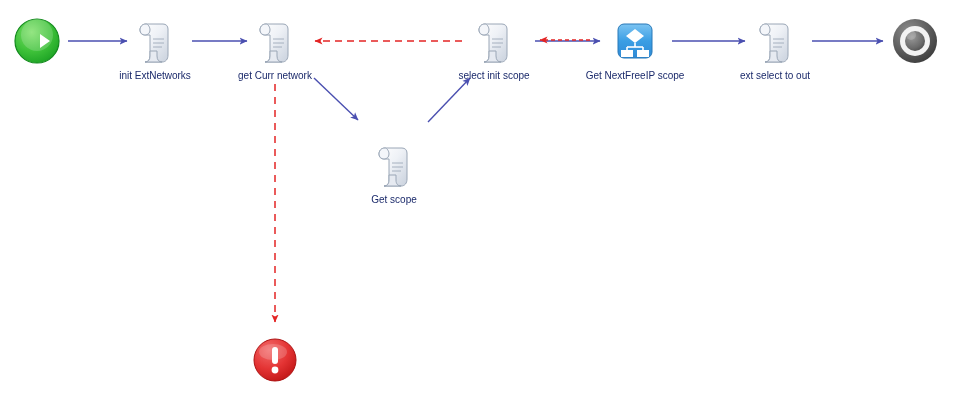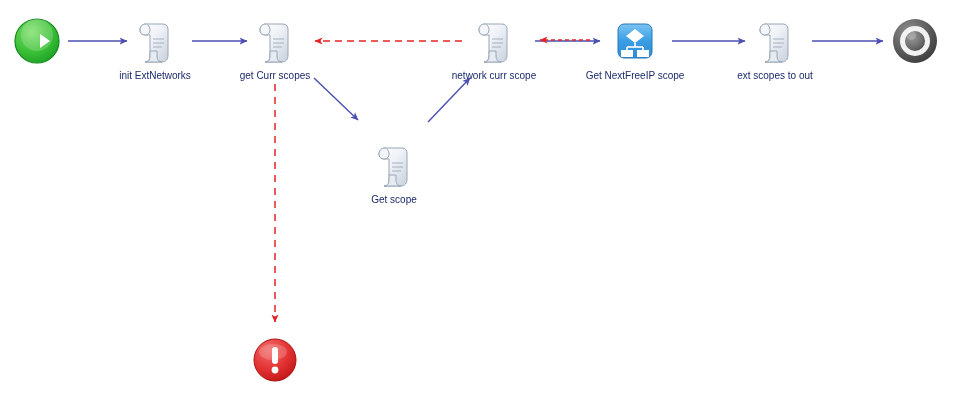--- a/index.html
+++ b/index.html
@@ -139,39 +139,39 @@
                  C39 11 37 9 34 9 Z" fill="url(#gScroll)" stroke="#9aa6b6" stroke-width="1"></path>
         <path d="M17 9 C13 9 11 12 11 15 C11 18 13 20 16 20 C19 20 21 18 21 15 C21 12 19 9 17 9 Z" fill="#f4f6fa" stroke="#9aa6b6" stroke-width="1"></path>
         <path d="M33 47 C30 47 28 45 28 41 L28 36 L21 36 L21 41 C21 45 19 47 16 47 Z" fill="#e6eaf1" stroke="#9aa6b6" stroke-width="1"></path>
         <g stroke="#9aa6b6" stroke-width="1" opacity="0.85">
           <line x1="24" y1="24" x2="35" y2="24"></line>
           <line x1="24" y1="28" x2="35" y2="28"></line>
           <line x1="24" y1="32" x2="33" y2="32"></line>
         </g>
       </svg>
     </div>
-    <div class="node-label">get Curr scopes</div>
+    <div class="node-label">get Curr network</div>
   </div>
 
   <div class="node" style="left:494px; top:41px;">
     <div class="node-icon script-icon">
       <svg viewBox="0 0 52 52" width="52" height="52">
         <path d="M17 9 C13 9 11 12 11 15 C11 18 13 20 16 20 L21 20 L21 41
                  C21 45 19 47 16 47 L33 47 C37 47 39 44 39 40 L39 14
                  C39 11 37 9 34 9 Z" fill="url(#gScroll)" stroke="#9aa6b6" stroke-width="1"></path>
         <path d="M17 9 C13 9 11 12 11 15 C11 18 13 20 16 20 C19 20 21 18 21 15 C21 12 19 9 17 9 Z" fill="#f4f6fa" stroke="#9aa6b6" stroke-width="1"></path>
         <path d="M33 47 C30 47 28 45 28 41 L28 36 L21 36 L21 41 C21 45 19 47 16 47 Z" fill="#e6eaf1" stroke="#9aa6b6" stroke-width="1"></path>
         <g stroke="#9aa6b6" stroke-width="1" opacity="0.85">
           <line x1="24" y1="24" x2="35" y2="24"></line>
           <line x1="24" y1="28" x2="35" y2="28"></line>
           <line x1="24" y1="32" x2="33" y2="32"></line>
         </g>
       </svg>
     </div>
-    <div class="node-label">network curr scope</div>
+    <div class="node-label">select init scope</div>
   </div>
 
   <div class="node" style="left:635px; top:41px;">
     <div class="node-icon net-icon">
       <svg viewBox="0 0 52 52" width="52" height="52">
         <defs>
           <linearGradient id="gNet" x1="0" y1="0" x2="0" y2="1">
             <stop offset="0%" stop-color="#7cc4f2"></stop>
             <stop offset="50%" stop-color="#3a9ee4"></stop>
             <stop offset="100%" stop-color="#2f8ad6"></stop>
@@ -198,21 +198,21 @@
                  C39 11 37 9 34 9 Z" fill="url(#gScroll)" stroke="#9aa6b6" stroke-width="1"></path>
         <path d="M17 9 C13 9 11 12 11 15 C11 18 13 20 16 20 C19 20 21 18 21 15 C21 12 19 9 17 9 Z" fill="#f4f6fa" stroke="#9aa6b6" stroke-width="1"></path>
         <path d="M33 47 C30 47 28 45 28 41 L28 36 L21 36 L21 41 C21 45 19 47 16 47 Z" fill="#e6eaf1" stroke="#9aa6b6" stroke-width="1"></path>
         <g stroke="#9aa6b6" stroke-width="1" opacity="0.85">
           <line x1="24" y1="24" x2="35" y2="24"></line>
           <line x1="24" y1="28" x2="35" y2="28"></line>
           <line x1="24" y1="32" x2="33" y2="32"></line>
         </g>
       </svg>
     </div>
-    <div class="node-label">ext scopes to out</div>
+    <div class="node-label">ext select to out</div>
   </div>
 
   <div class="node" style="left:915px; top:41px;">
     <div class="node-icon end-icon">
       <svg viewBox="0 0 52 52" width="52" height="52">
         <defs>
           <radialGradient id="gEndOuter" cx="35%" cy="28%" r="80%">
             <stop offset="0%" stop-color="#8d8d8d"></stop>
             <stop offset="60%" stop-color="#5b5b5b"></stop>
             <stop offset="100%" stop-color="#3a3a3a"></stop>

